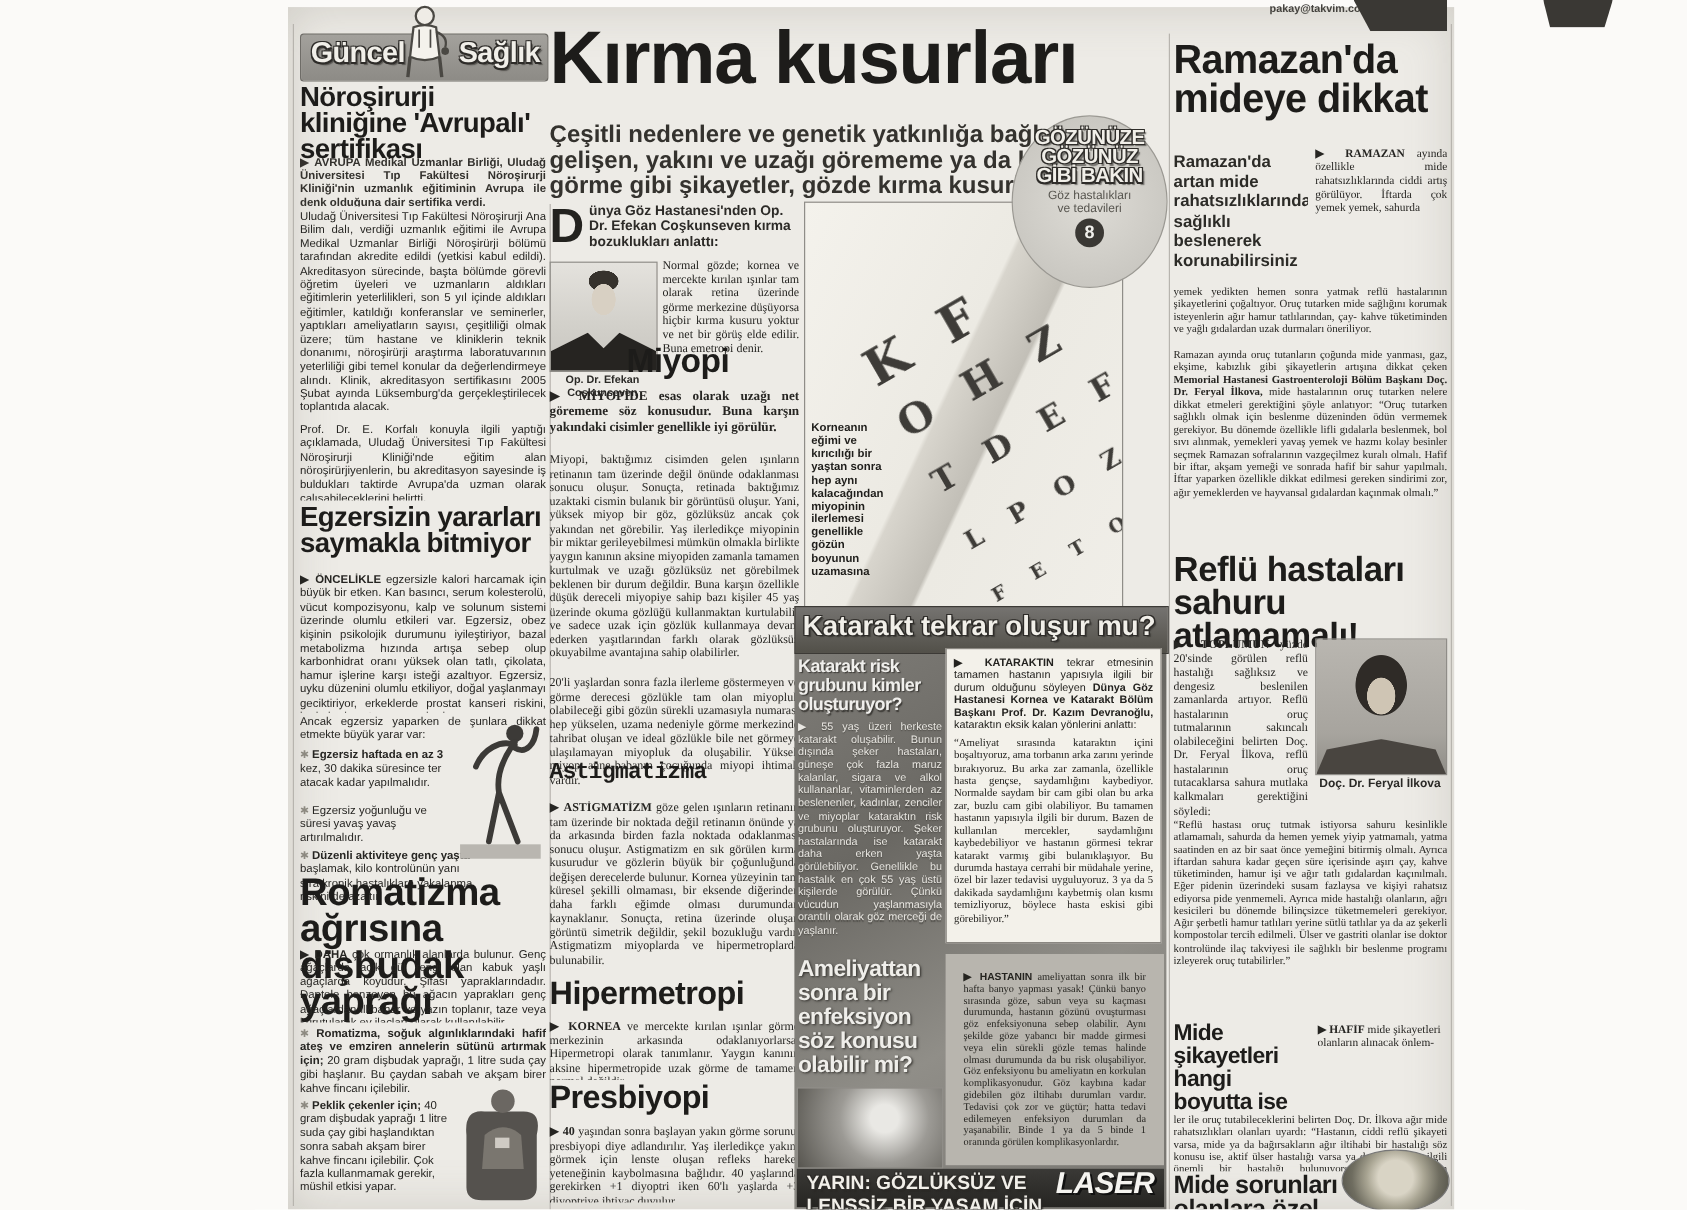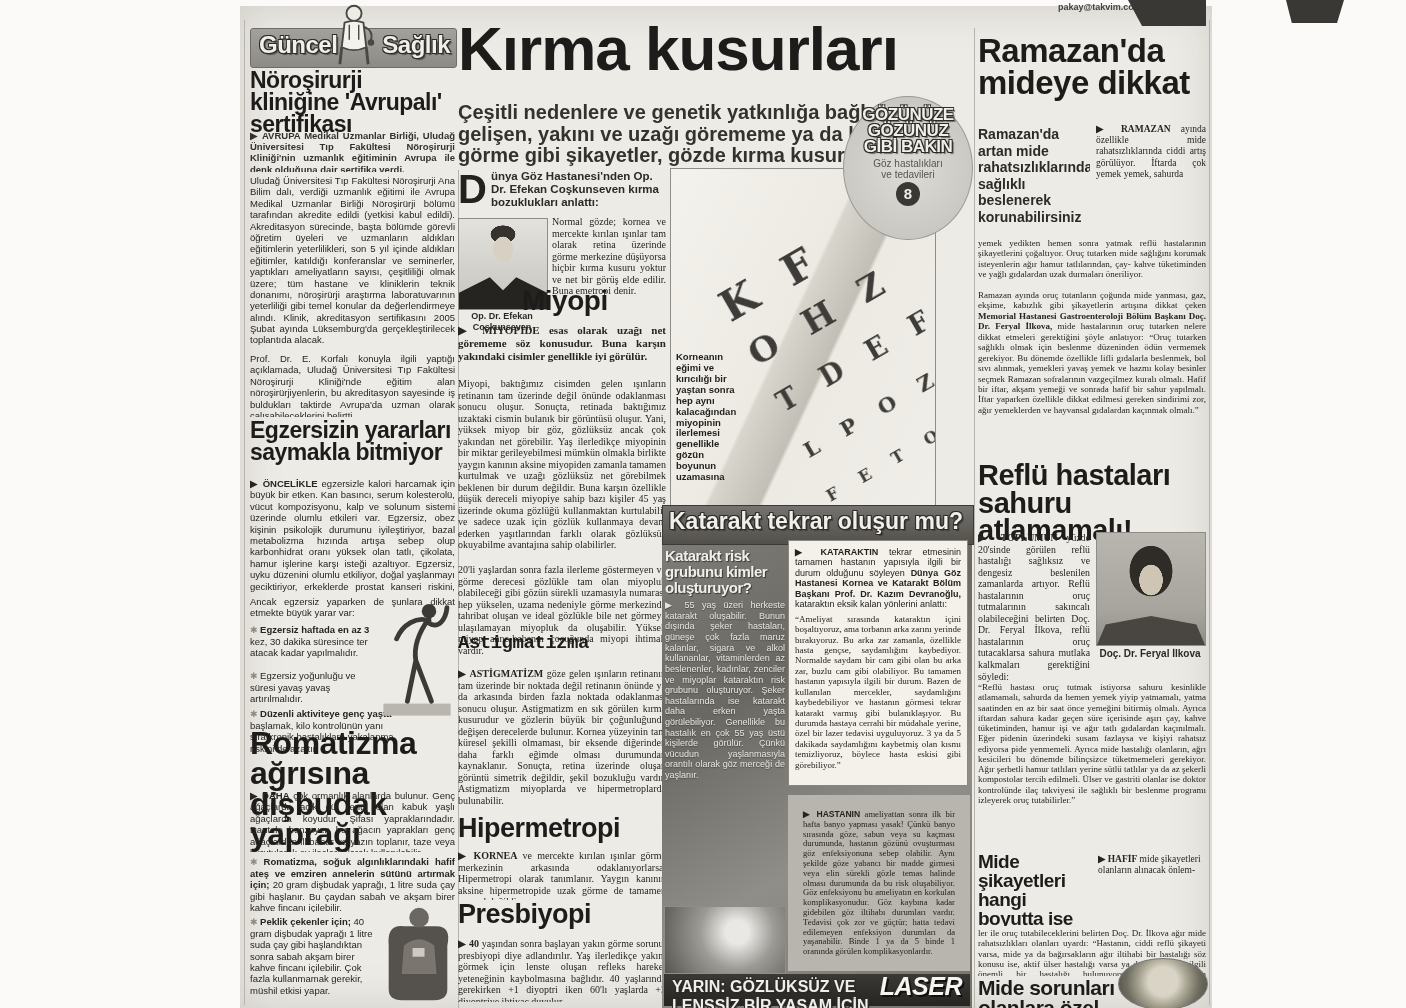--- a/index.html
+++ b/index.html
@@ -184,20 +184,21 @@
   </div>
   <div class="abs whitebox ovh" style="left:788px;top:540px;width:180px;height:246px;padding:6px;box-sizing:border-box;">
     <div class="sans just" style="font-size:9px;line-height:1.16;color:#23221f;">
       <b>▶ KATARAKTIN</b>
       <span> tekrar etmesinin tamamen hastanın yapısıyla ilgili bir durum olduğunu söyleyen</span>
       <b>Dünya Göz Hastanesi Kornea ve Katarakt Bölüm Başkanı Prof. Dr. Kazım Devranoğlu,</b>
       <span> kataraktın eksik kalan yönlerini anlattı:</span>
     </div>
     <div class="serif just" style="font-size:9px;line-height:1.16;margin-top:4px;color:#23221f;">“Ameliyat sırasında kataraktın içini boşaltıyoruz, ama torbanın arka zarını yerinde bırakıyoruz. Bu arka zar zamanla, özellikle hasta gençse, saydamlığını kaybediyor. Normalde saydam bir cam gibi olan bu arka zar, buzlu cam gibi olabiliyor. Bu tamamen hastanın yapısıyla ilgili bir durum. Bazen de kullanılan mercekler, saydamlığını kaybedebiliyor ve hastanın görmesi tekrar katarakt varmış gibi bulanıklaşıyor. Bu durumda hastaya cerrahi bir müdahale yerine, özel bir lazer tedavisi uyguluyoruz. 3 ya da 5 dakikada saydamlığını kaybetmiş olan kısmı temizliyoruz, böylece hasta eskisi gibi görebiliyor.”</div>
   </div>
+  <div class="abs hed ovh" style="left:665px;top:798px;width:118px;height:104px;font-size:19px;line-height:1.05;color:#efeeea;text-shadow:1px 1px 2px #33312d;">Ameliyattan sonra bir enfeksiyon söz konusu olabilir mi?</div>
   <div class="abs surgphoto photo" style="left:664px;top:906px;width:120px;height:66px;"></div>
   <div class="abs graybox just ovh" style="left:788px;top:795px;width:182px;height:176px;padding:15px;box-sizing:border-box;font-size:8.6px;line-height:1.14;color:#24231f;">
     <b class="sans">▶ HASTANIN</b>
     <span class="serif"> ameliyattan sonra ilk bir hafta banyo yapması yasak! Çünkü banyo sırasında göze, sabun veya su kaçması durumunda, hastanın gözünü ovuşturması göz enfeksiyonuna sebep olabilir. Aynı şekilde göze yabancı bir madde girmesi veya elin sürekli gözle temas halinde olması durumunda da bu risk oluşabiliyor. Göz enfeksiyonu bu ameliyatın en korkulan komplikasyonudur. Göz kaybına kadar gidebilen göz iltihabı durumları vardır. Tedavisi çok zor ve güçtür; hatta tedavi edilemeyen enfeksiyon durumları da yaşanabilir. Binde 1 ya da 5 binde 1 oranında görülen komplikasyonlardır.</span>
   </div>
   <div class="abs adbar" style="left:664px;top:974px;width:306px;height:32px;">
     <div class="abs sans outline" style="left:8px;top:3px;font-size:16px;font-weight:bold;line-height:1.2;">
       <div>YARIN: GÖZLÜKSÜZ VE</div>
       <div>LENSSİZ BİR YAŞAM İÇİN</div>
     </div>

